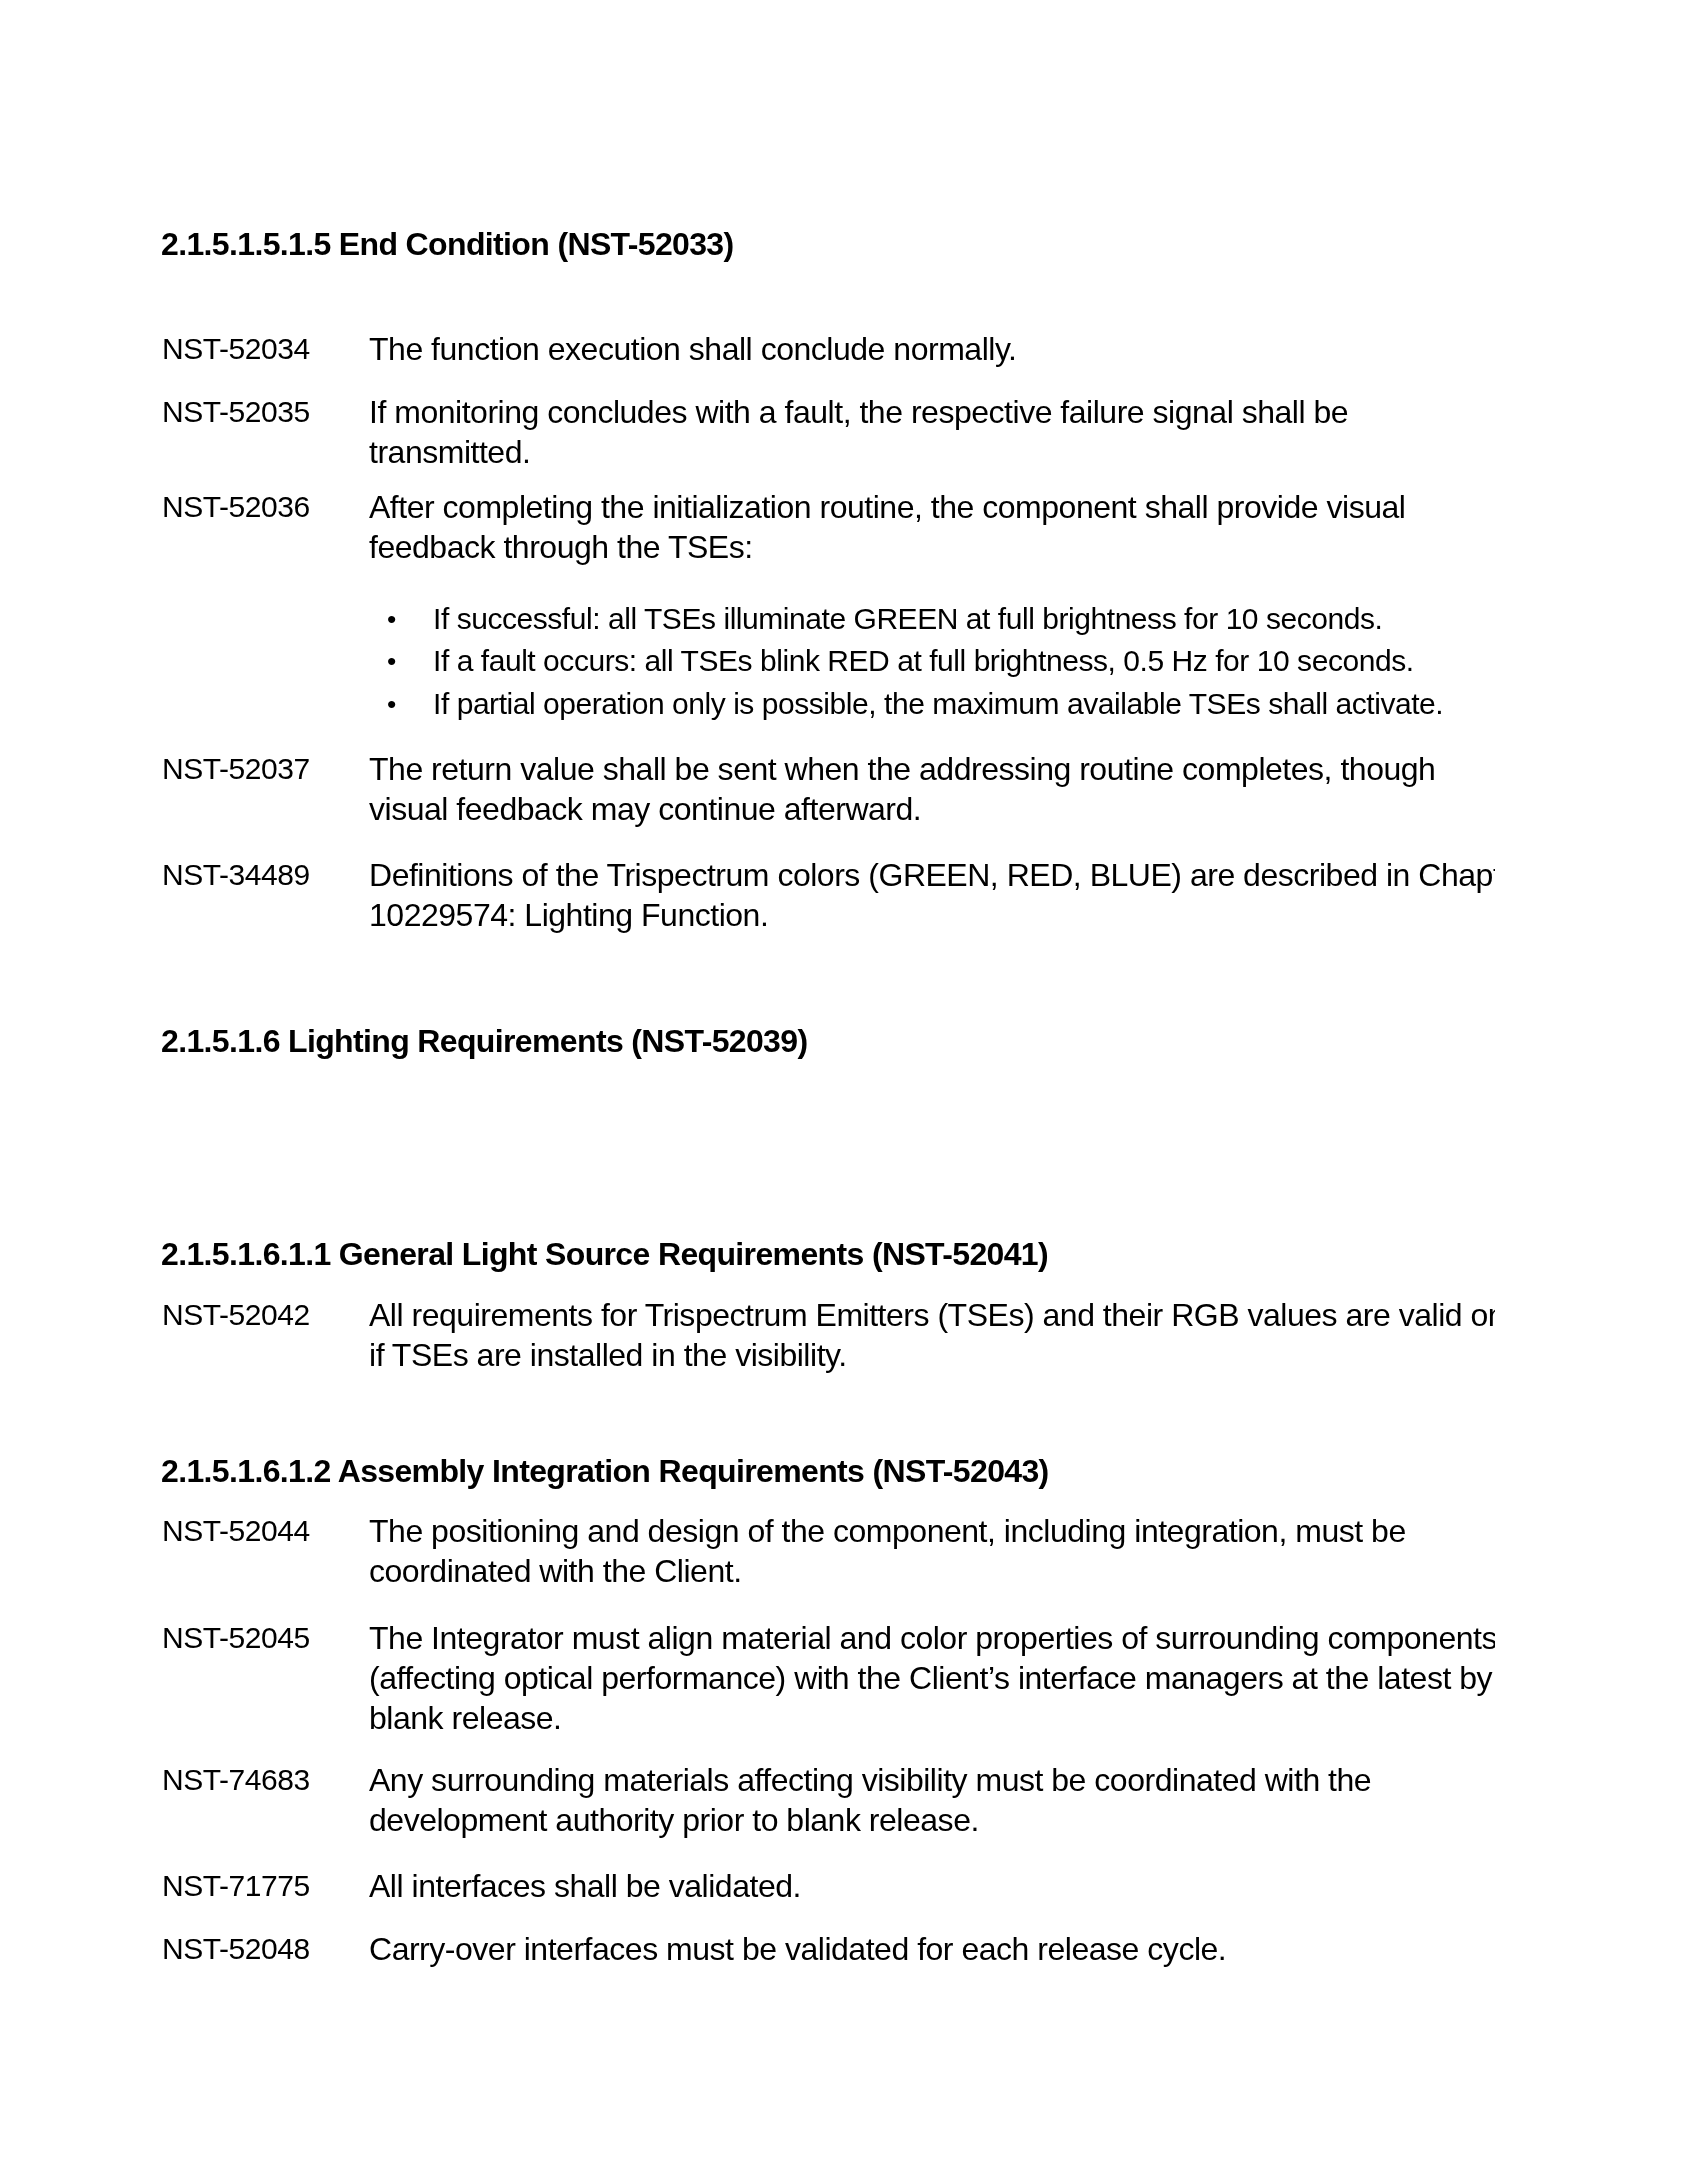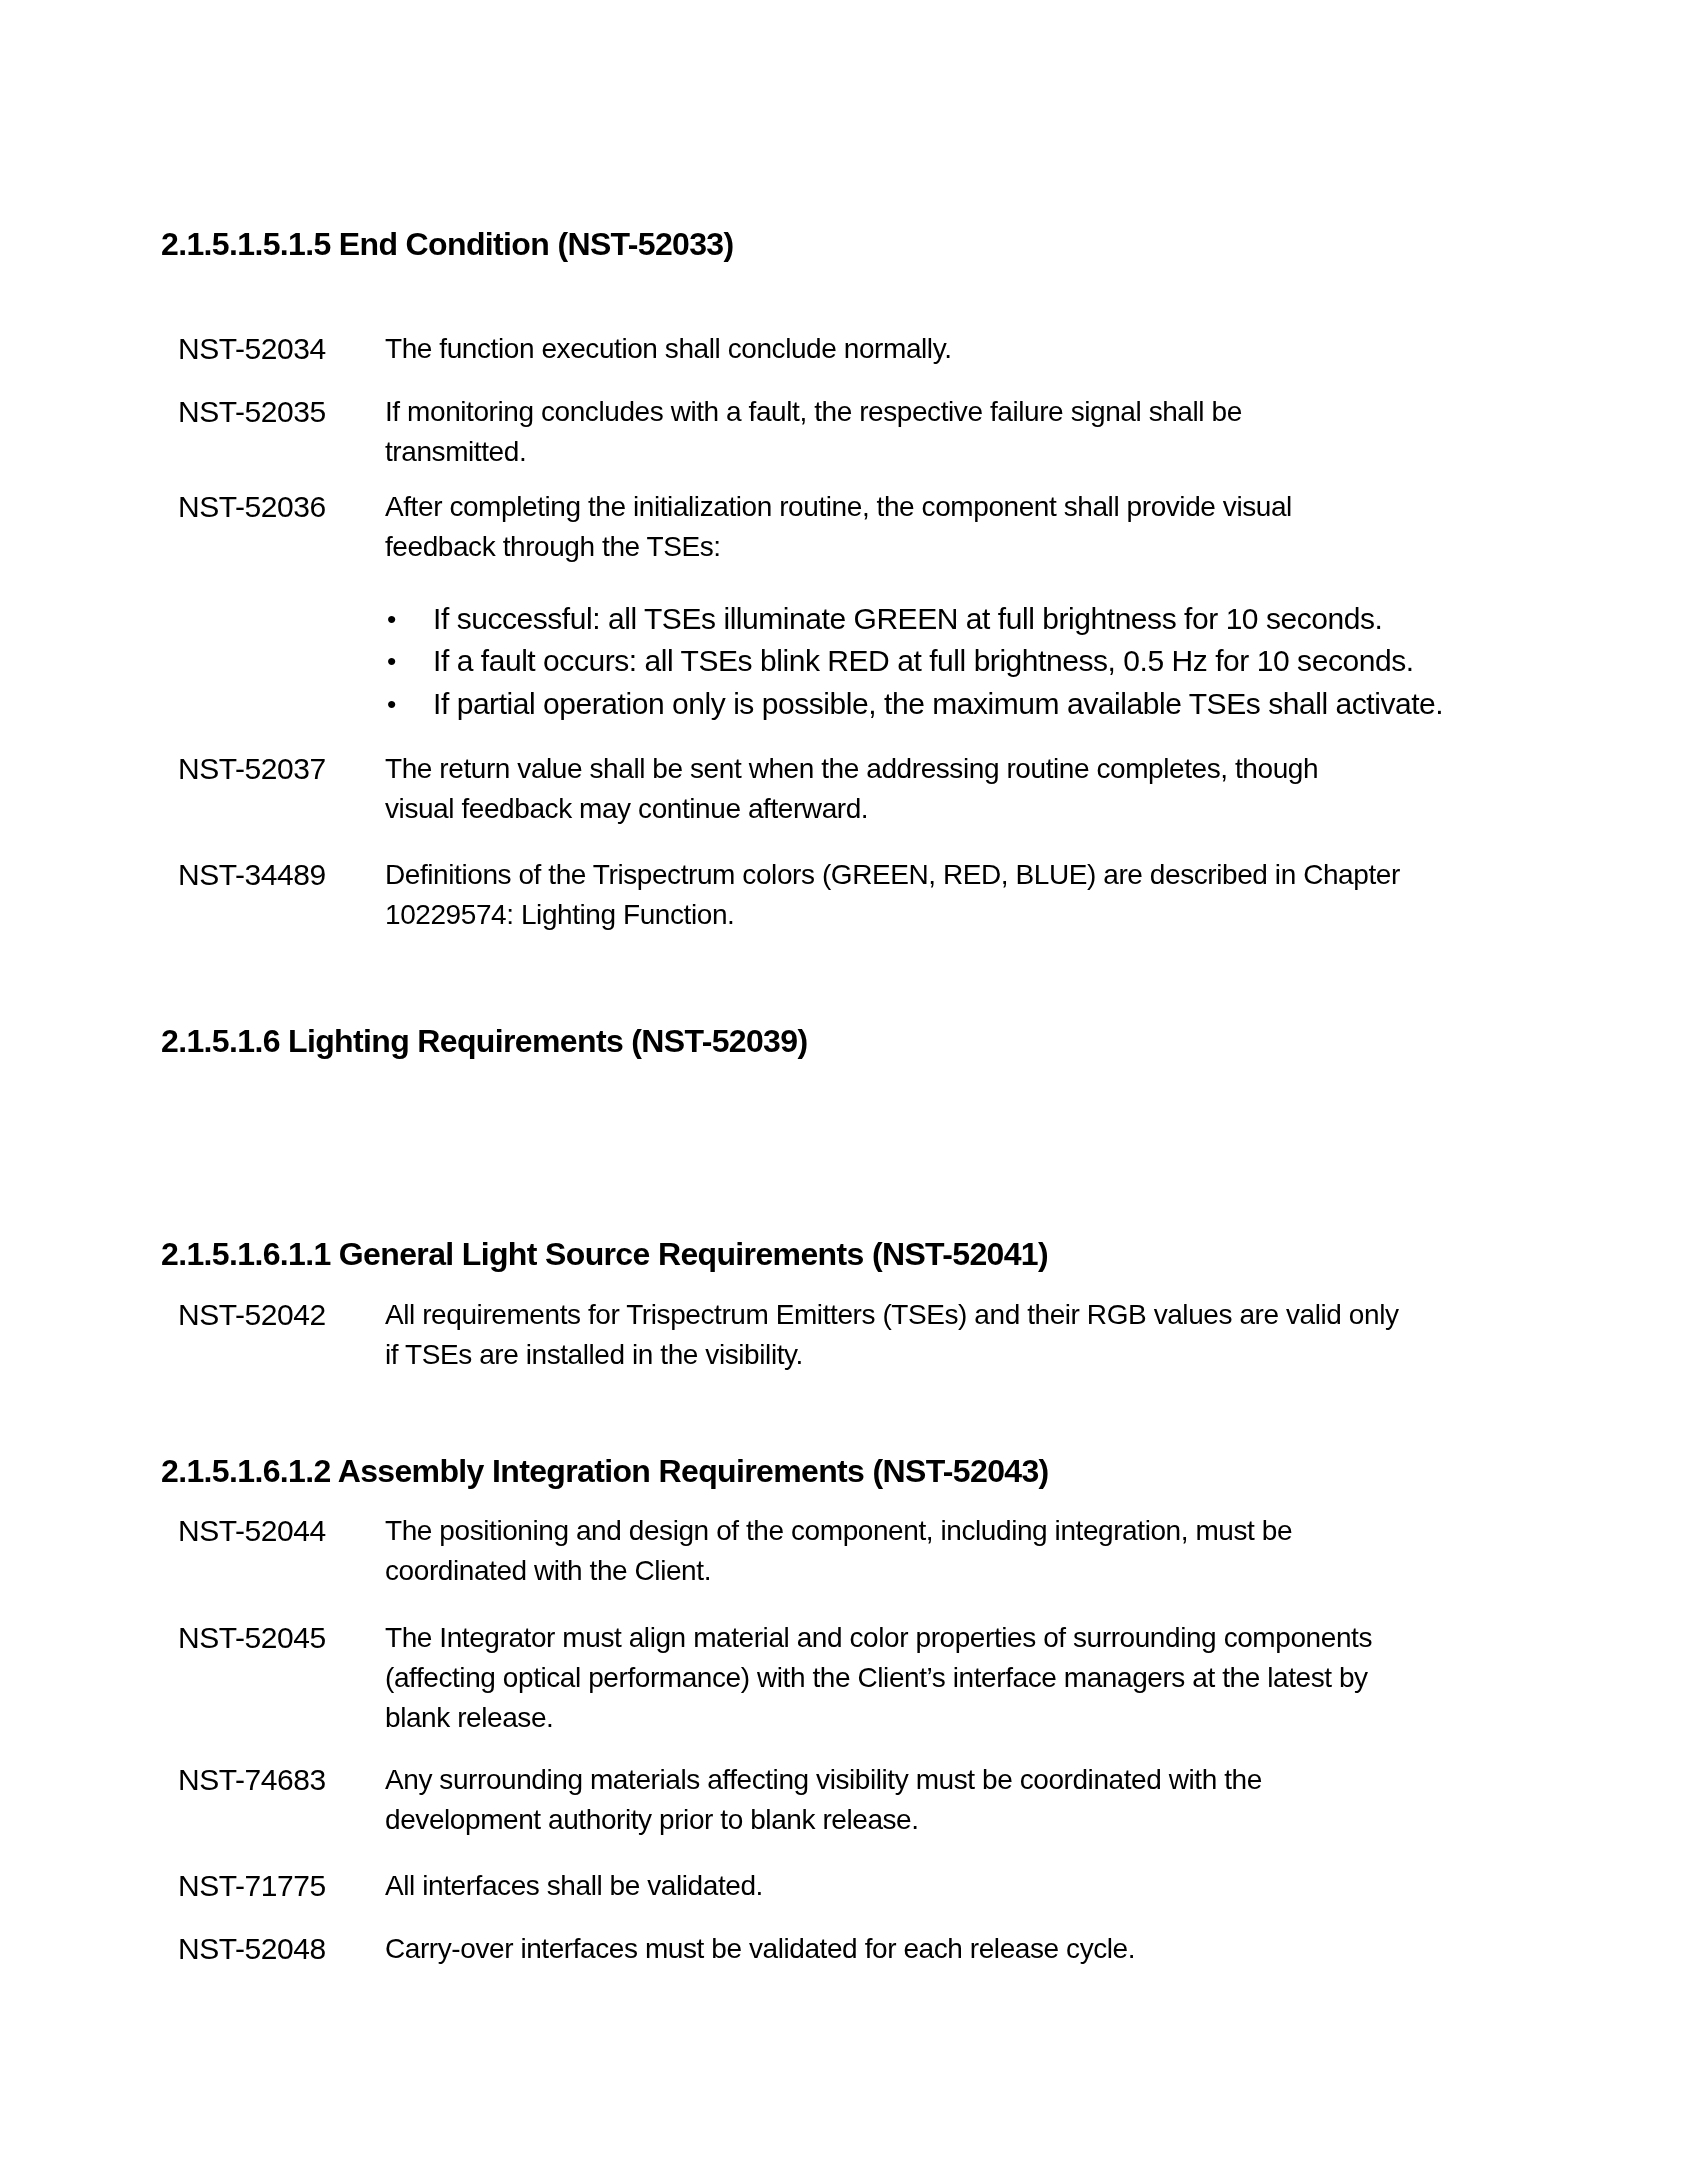--- a/index.html
+++ b/index.html
@@ -14,29 +14,29 @@
   .heading {
     position:absolute; left:161px;
     margin:0;
     font-size:32px; font-weight:700;
     line-height:41px;
     letter-spacing:-0.02em;
     white-space:pre;
   }
   .req {
     position:absolute; left:162px;
-    display:flex; align-items:flex-start;margin-left:16px;
+    display:flex; align-items:flex-start;
   }
   .req-id {
     flex:0 0 207px; width:207px;
     font-size:30px; line-height:40px;
     letter-spacing:-0.015em;
   }
   .req-text {
-    font-size:28px; line-height:40px;
+    font-size:32px; line-height:40px;
     letter-spacing:-0.015em;
     white-space:pre;
   }
   .bullet-row {
     position:absolute; left:387px;
     display:flex; align-items:flex-start;
     font-size:30px; line-height:42px;
     letter-spacing:-0.015em;
   }
   .bullet-dot {

